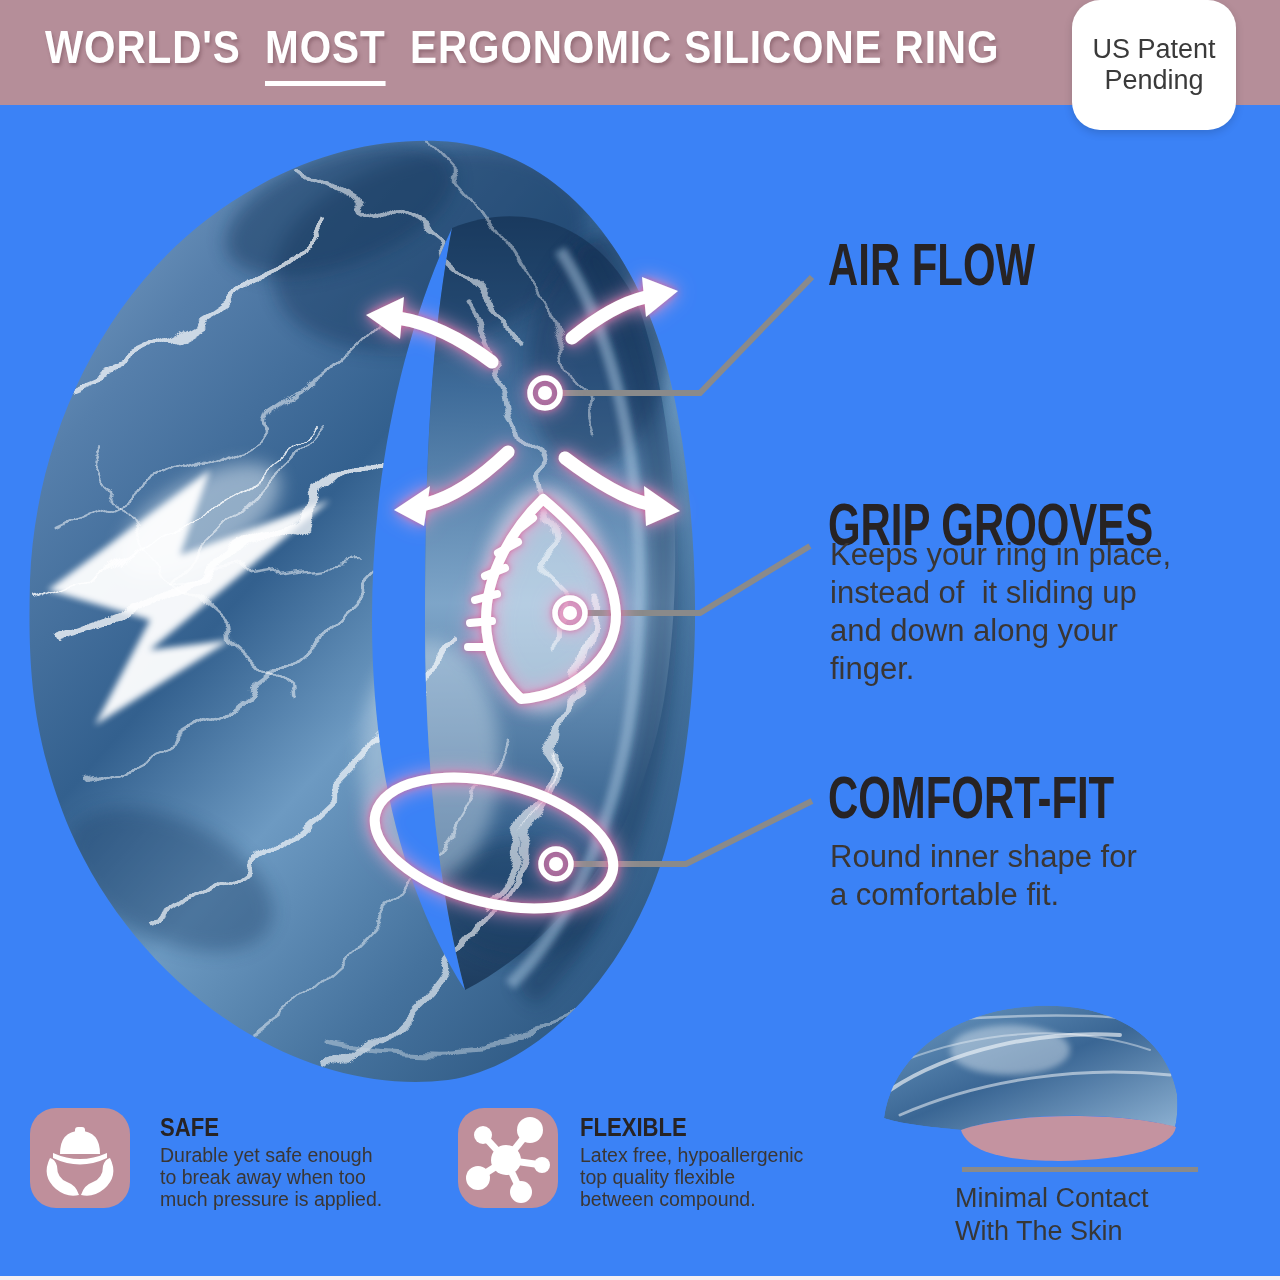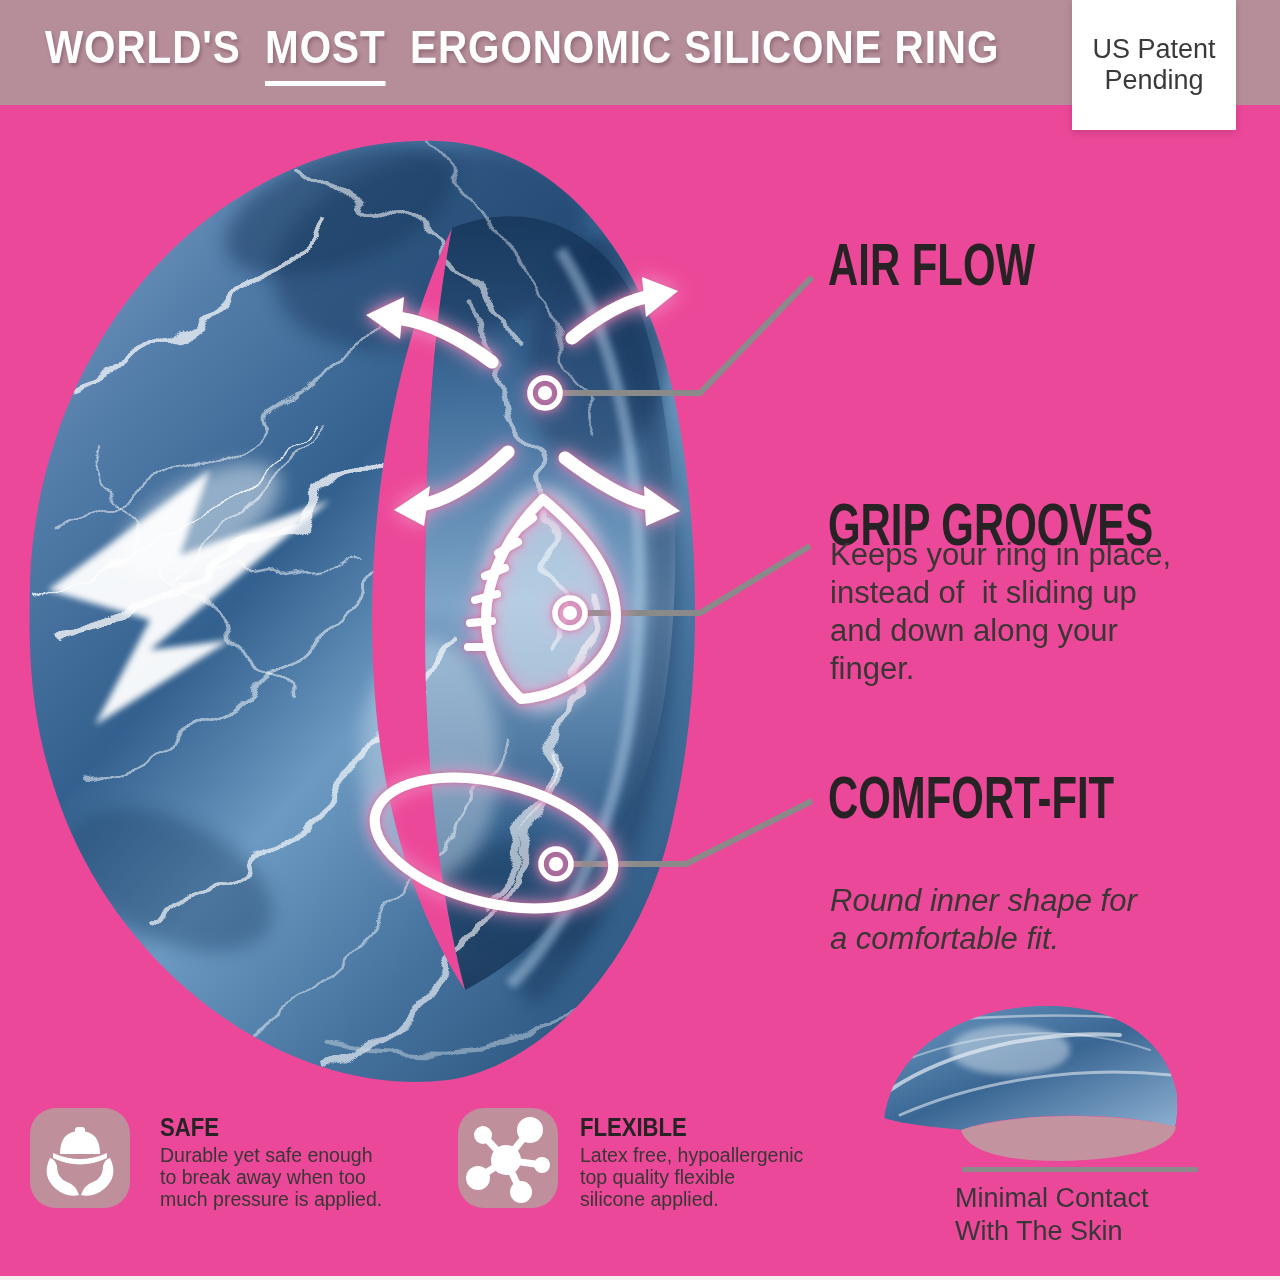--- a/index.html
+++ b/index.html
@@ -1,29 +1,29 @@
 <!DOCTYPE html>
 <html><head>
 <meta charset="utf-8">
 <style>
   html,body{margin:0;padding:0;width:1280px;height:1280px;overflow:hidden;
     font-family:"Liberation Sans", sans-serif;background:#f5eff1;}
-  .stage{position:absolute;left:0;top:0;width:1280px;height:1276px;background:#ec4899;}
+  .stage{position:absolute;left:0;top:0;width:1280px;height:1276px;background:#3b82f6;}
 
   
   .headerbar{position:absolute;left:0;top:0;width:1280px;height:105px;background:#b58e99;}
   .title-wrap{position:absolute;left:45px;top:0;height:105px;display:flex;align-items:center;}
   .title{transform:scaleX(.88);transform-origin:left center;white-space:nowrap;
     font-weight:bold;font-size:46px;color:#ffffff;letter-spacing:1px;
     text-shadow:2px 3px 4px rgba(90,50,60,.35);}
   .title .seg{display:inline-block;}
   .title .seg + .seg{margin-left:14px;}
   .title .underline{border-bottom:5px solid #fff;padding-bottom:7px;}
   .patentbox{position:absolute;left:1072px;top:0;width:164px;height:130px;background:#ffffff;
-    box-shadow:0 3px 8px rgba(0,0,0,.15);display:flex;align-items:center;justify-content:center;}
+    box-shadow:0 3px 8px rgba(0,0,0,.15);display:flex;align-items:center;justify-content:center;border-radius:28px;}
   .patenttext{font-size:27px;line-height:31px;color:#3a3a3a;text-align:center;white-space:pre-line;}
 
   
   .feat-title{position:absolute;font-weight:bold;font-size:59px;line-height:59px;color:#272324;
     transform:scaleX(.71);transform-origin:left top;white-space:nowrap;letter-spacing:0px;}
   .feat-body{position:absolute;font-size:31px;line-height:38px;color:#3a3634;white-space:pre-wrap;}
 
   
   .tile{position:absolute;width:100px;height:100px;border-radius:26px;background:#bf8f9b;}
   .badge-title{position:absolute;font-weight:bold;font-size:26px;line-height:30px;color:#272324;
@@ -225,21 +225,21 @@
 
   <div class="feat-title" style="left:828px;top:236px;">AIR FLOW</div>
 
   <div class="feat-title" style="left:828px;top:496px;">GRIP GROOVES</div>
   <div class="feat-body" style="left:830px;top:536px;">Keeps your ring in place,
 instead of  it sliding up
 and down along your
 finger.</div>
 
   <div class="feat-title" style="left:828px;top:769px;">COMFORT-FIT</div>
-  <div class="feat-body" style="left:830px;top:882px;font-style:italic;">Round inner shape for
+  <div class="feat-body" style="left:830px;top:838px;">Round inner shape for
 a comfortable fit.</div>
 
   <div class="tile" style="left:30px;top:1108px;">
     <svg width="100" height="100" viewBox="0 0 100 100">
       <g fill="#ffffff">
         <path d="M 30,46 Q 30,23 50,23 Q 70,23 70,46 Z"></path>
         <rect x="45" y="19" width="10" height="9" rx="3"></rect>
         <path d="M 23,45 Q 50,57 77,45 L 77,50 Q 50,63 23,50 Z"></path>
         <path d="M 20,50 Q 11,68 26,81 Q 37,90 49,87 Q 46,77 37,74 Q 27,70 27,58 Q 25,51 20,50 Z"></path>
         <path d="M 80,50 Q 89,68 74,81 Q 63,90 51,87 Q 54,77 63,74 Q 73,70 73,58 Q 75,51 80,50 Z"></path>
@@ -266,18 +266,18 @@
         <circle cx="72" cy="22" r="13"></circle>
         <circle cx="84" cy="57" r="8"></circle>
         <circle cx="63" cy="84" r="11"></circle>
         <circle cx="20" cy="70" r="12"></circle>
       </g>
     </svg>
   </div>
   <div class="badge-title" style="left:580px;top:1112px;">FLEXIBLE</div>
   <div class="badge-body" style="left:580px;top:1144px;">Latex free, hypoallergenic
 top quality flexible
-silicone applied.</div>
+between compound.</div>
 
   <div class="xsection-caption">Minimal Contact
 With The Skin</div>
 
 </div>
 
 </body></html>

